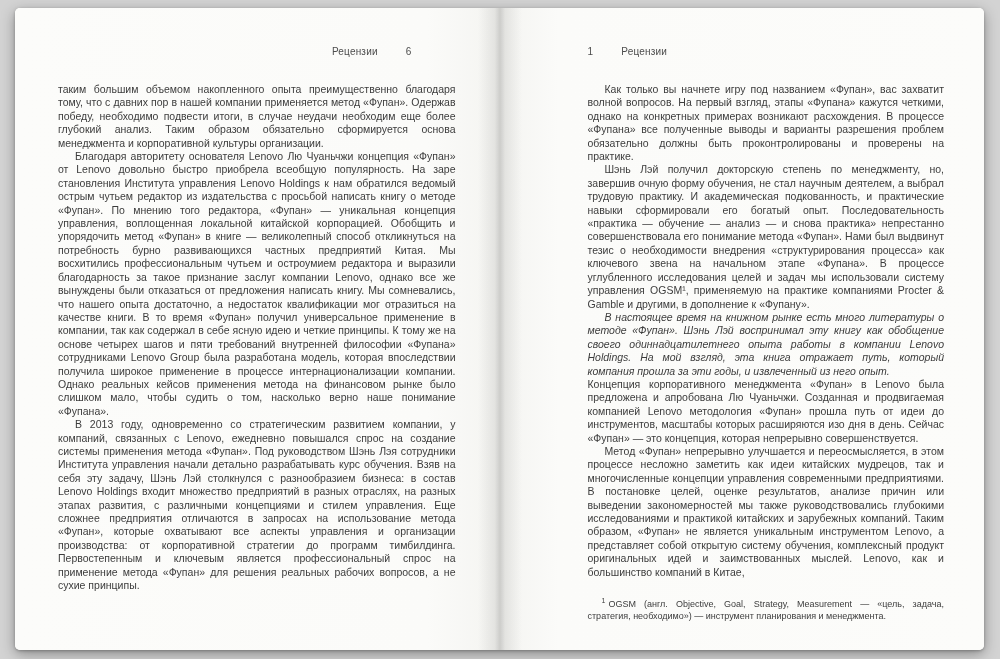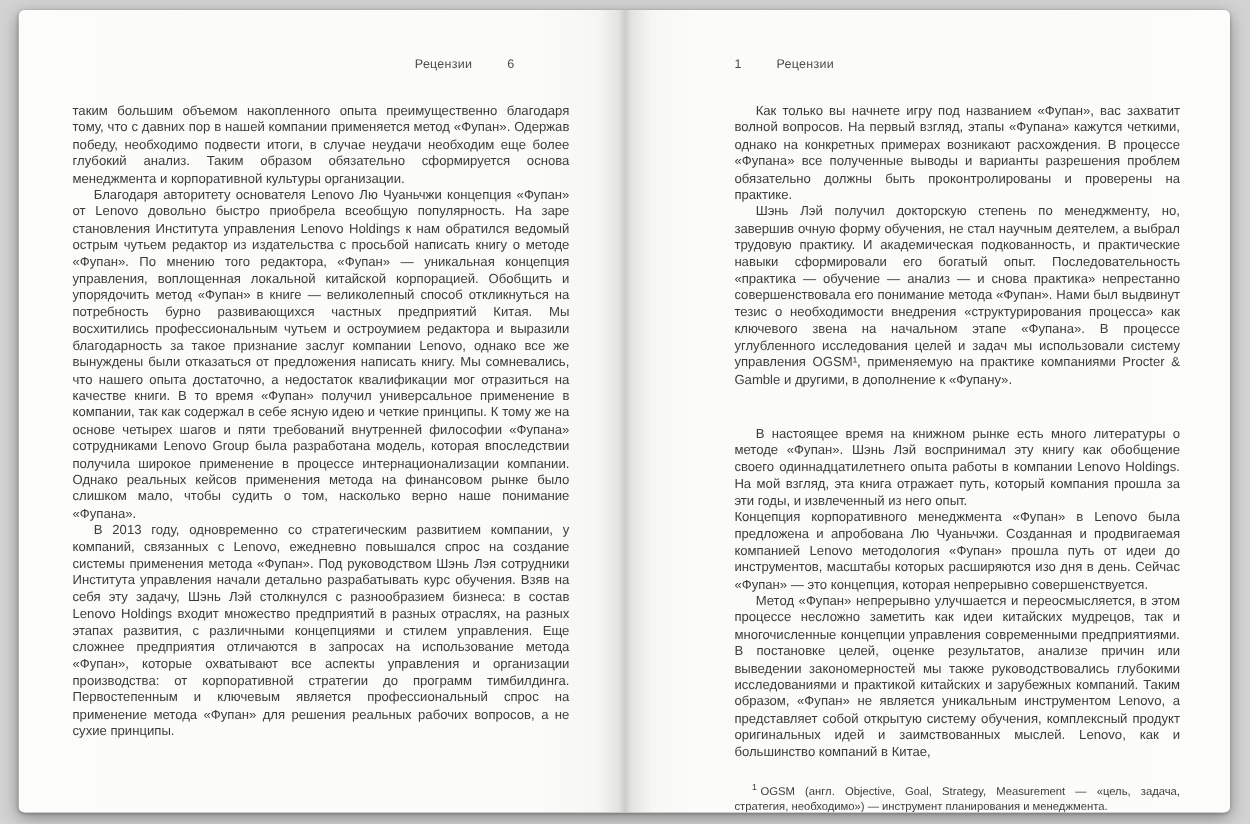--- a/index.html
+++ b/index.html
@@ -48,21 +48,21 @@
   .running-head-left  { justify-content: flex-end; padding-right: 44px; }
   .running-head-right { justify-content: flex-start; }
   .body-text {
     font-size: 10.5px;
     line-height: 13.4px;
     color: #3c3c3c;
     text-align: justify;
   }
   .para { margin: 0; }
   .para.indent { text-indent: 17px; }
-  .para.space-before { margin-top: 30px; }
+  .para.space-before { margin-top: 0; font-style: italic; }
   .footnote {
     margin-top: 16px;
     font-size: 9px;
     line-height: 11.8px;
     color: #3c3c3c;
     text-align: justify;
     text-indent: 14px;
   }
   .footnote sup { font-size: 7px; margin-right: 3px; }
 </style>

